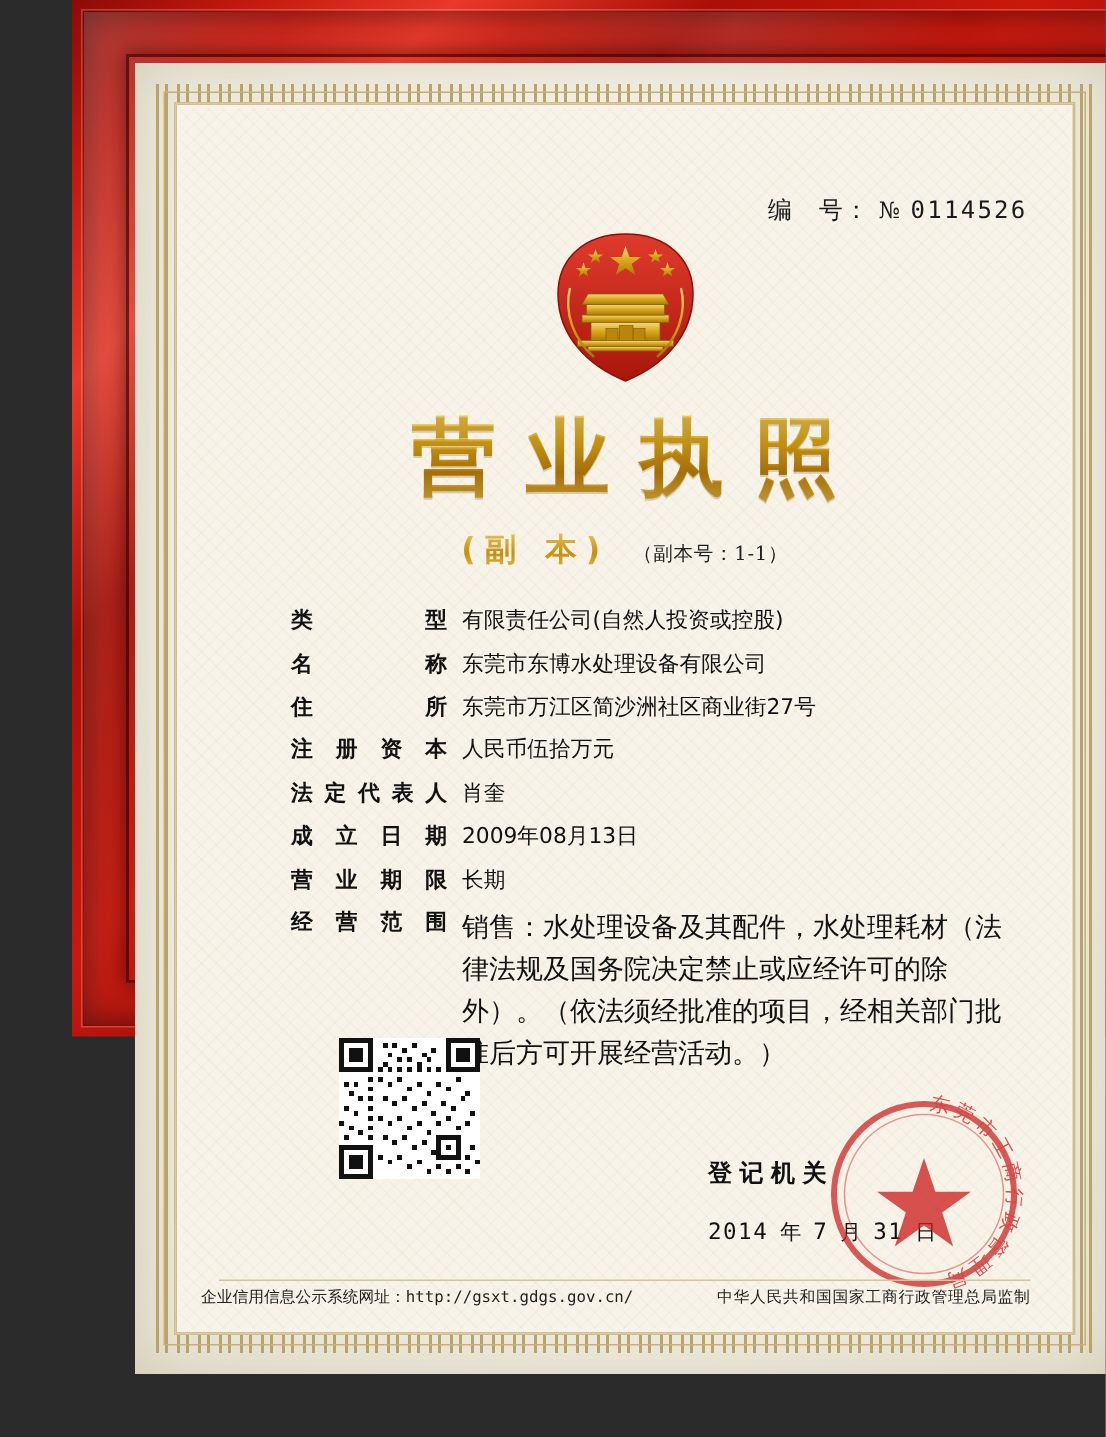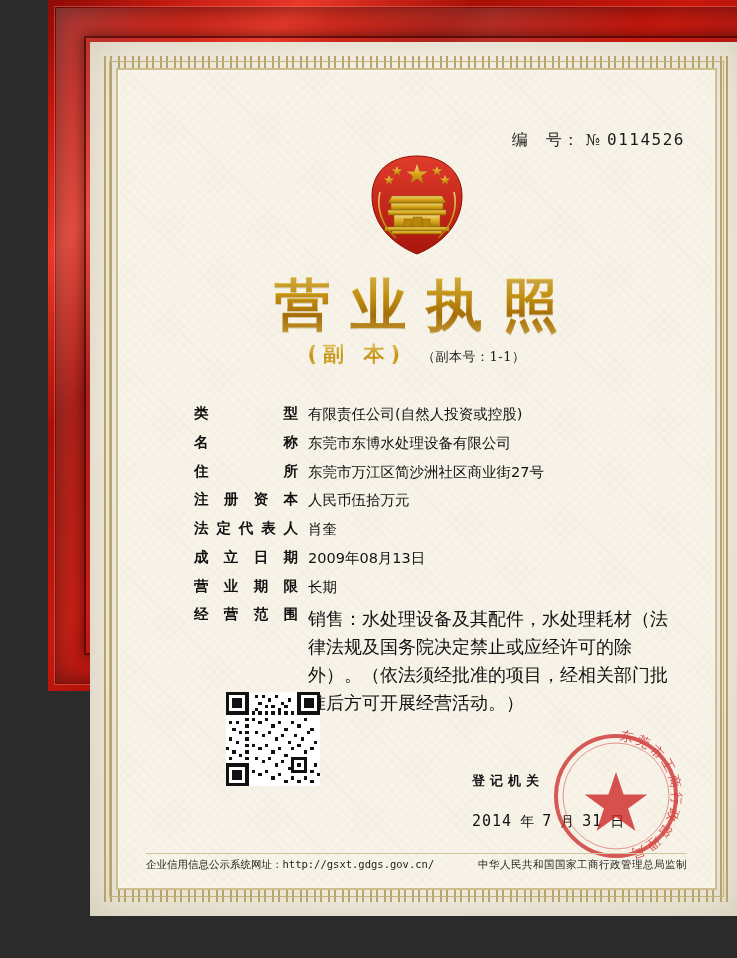--- a/index.html
+++ b/index.html
@@ -154,21 +154,21 @@
     text-indent: 20px;
     color: #d6a419;
     background: linear-gradient(180deg, #f3d878 0%, #d9a417 38%, #b4780c 62%, #e9c85c 100%);
     -webkit-background-clip: text;
     background-clip: text;
     -webkit-text-fill-color: transparent;
     text-shadow: 0 1px 0 rgba(120,80,0,0.25);
   }
   .subtitle-row {
     position: absolute;
-    top: 268px;
+    top: 280px;
     left: 0; right: 0;
     display: flex;
     justify-content: center;
     align-items: baseline;
     gap: 16px;
   }
   .subtitle-main {
     font-size: 21px;
     font-weight: bold;
     letter-spacing: 6px;
@@ -242,21 +242,21 @@
     width: 94px;
     height: 94px;
     background: #fff;
   }
 
   
   .registry-label {
     position: absolute;
     top: 700px;
     left: 352px;
-    font-size: 13px;
+    font-size: 16px;
     font-weight: bold;
     letter-spacing: 5px;
     color: #111;
   }
   .date-row {
     position: absolute;
     top: 740px;
     left: 352px;
     display: flex;
     align-items: baseline;
@@ -275,21 +275,21 @@
     top: 648px;
     width: 152px;
     height: 152px;
     opacity: 0.82;
   }
 
   
   .footer {
     position: absolute;
     bottom: 14px;
-    left: 26px;
+    left: 14px;
     right: 26px;
     display: flex;
     justify-content: space-between;
     align-items: flex-start;
     font-size: 10.5px;
     color: #222;
   }
   .footer-left { font-family: "DejaVu Sans", "Liberation Sans", sans-serif; letter-spacing: 0; }
   .footer-left .url { font-family: "DejaVu Sans Mono", "Liberation Mono", monospace; }
   .footer-right { font-family: "DejaVu Sans", "Liberation Sans", sans-serif; letter-spacing: 0.5px; }

